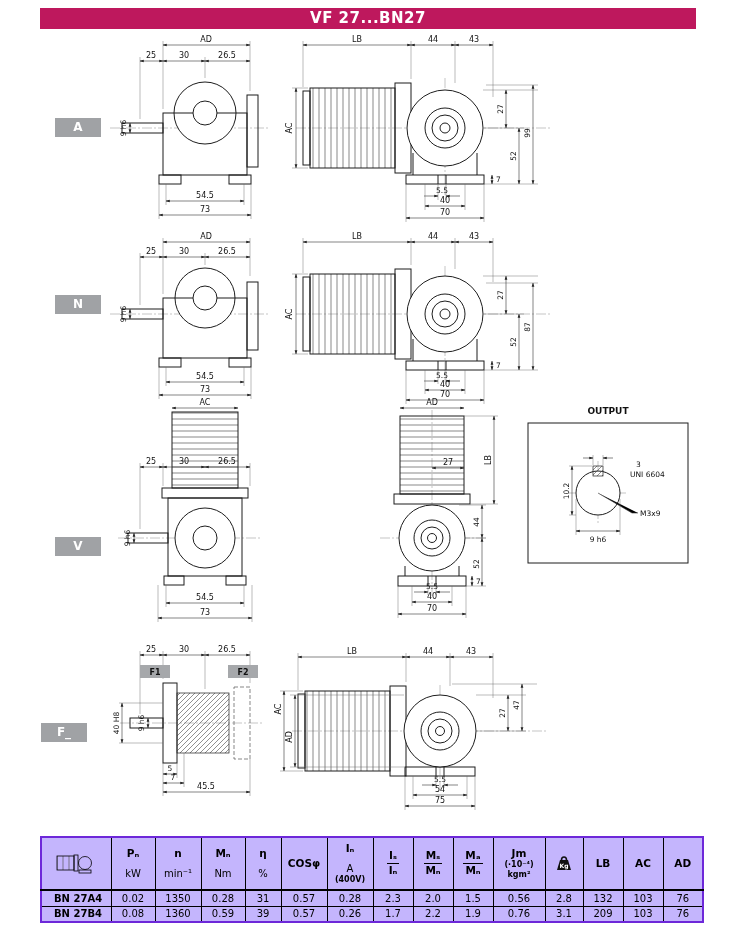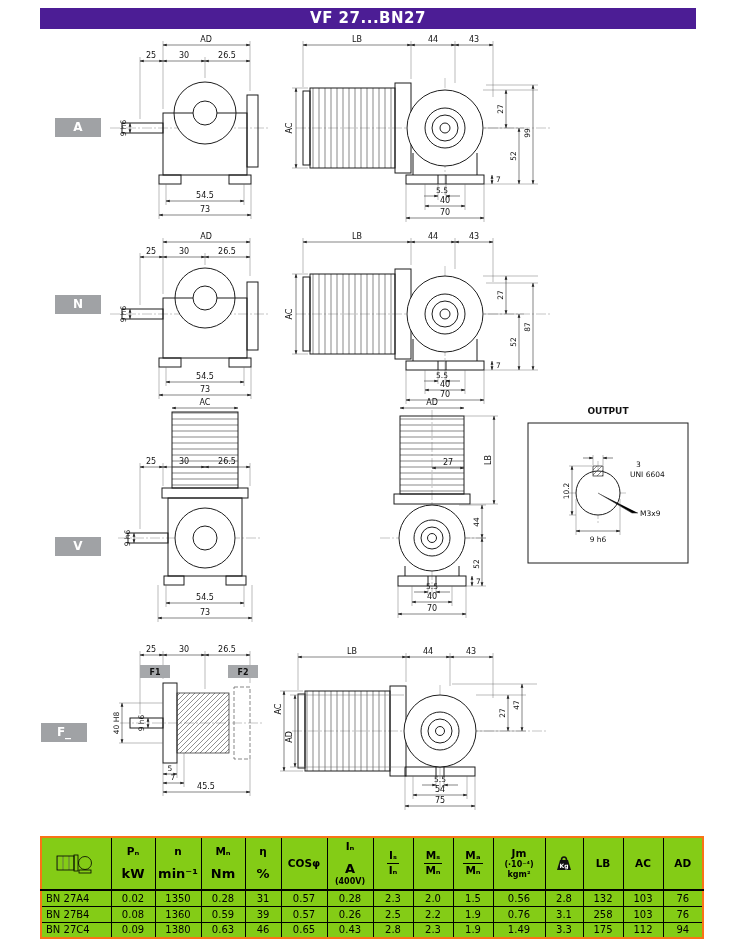--- a/index.html
+++ b/index.html
@@ -1,19 +1,19 @@
 <!DOCTYPE html>
 <html><head>
 <meta charset="utf-8">
 <style>
   *{margin:0;padding:0;box-sizing:border-box}
   html,body{background:#fff}
   body{font-family:"DejaVu Sans",sans-serif}
   .page{position:relative;width:733px;height:950px;background:#fff;overflow:hidden}
-  .titlebar{position:absolute;left:40px;top:8px;width:656px;height:21px;background:#4c1d95;color:#fff;
+  .titlebar{position:absolute;left:40px;top:8px;width:656px;height:21px;background:#be185d;color:#fff;
     font-weight:bold;font-size:15px;text-align:center;line-height:21px;letter-spacing:.5px}
   .seclabel{position:absolute;width:46px;height:19px;background:#a0a2a5;color:#fff;font-weight:bold;
     font-size:12px;text-align:center;line-height:19px}
   svg.draw{position:absolute}
   svg.draw text{font-size:8px;fill:#111;text-anchor:middle;font-family:"DejaVu Sans",sans-serif}
   svg.draw text.f7{font-size:7.5px}
   svg.draw text.ts{text-anchor:start}
   svg.draw text.bold{font-weight:bold;font-size:9px}
   .ln{fill:none;stroke:#1d1d1d;stroke-width:1}
   .lnf{fill:#fff;stroke:#1d1d1d;stroke-width:1}
@@ -24,27 +24,27 @@
   .ext{stroke:#666;stroke-width:.45}
   .cl{stroke:#888;stroke-width:.5;stroke-dasharray:10 2 2 2}
   .dim{stroke:#333;stroke-width:.6;marker-start:url(#ar);marker-end:url(#ar)}
   .dm1{stroke:#333;stroke-width:.6;marker-end:url(#ar)}
   .dm2{stroke:#333;stroke-width:.6;marker-start:url(#ar)}
   .dm0{stroke:#333;stroke-width:.6}
   .f1f2{fill:#a6a8ab}
   .f1f2t{fill:#fff;font-weight:bold;font-size:8px}
   
   .dtable{position:absolute;left:40px;top:836px;width:656px;border-collapse:collapse;table-layout:fixed;
-    background:#84cc16;border:2px solid #f97316}
+    background:#c4b5fd;border:2px solid #6d28d9}
   .dtable th,.dtable td{border:1px solid #000;padding:0;text-align:center;vertical-align:middle;overflow:hidden}
   .dtable thead th{height:53px;font-weight:bold;font-size:10.5px;border-bottom:2px solid #000}
   .dtable tbody td{height:16px;font-size:10px}
-  .dtable td.model{text-align:left;padding-left:4px;font-weight:normal}
+  .dtable td.model{text-align:left;padding-left:12px;font-weight:bold}
   .dtable th .m{display:block;line-height:1.25}
-  .dtable th .u{display:block;font-weight:bold;font-size:13px;line-height:1.2;margin-top:8px}
+  .dtable th .u{display:block;font-weight:normal;font-size:10px;line-height:1.2;margin-top:8px}
   .dtable th .nte{display:block;font-weight:bold;font-size:8px;line-height:1.2}
   .dtable th .ft{display:inline-block;border-bottom:1px solid #000;padding:0 2px;line-height:1.3}
   .dtable th .fb{display:block;line-height:1.3}
 </style>
 </head>
 <body>
 
 <div class="page">
 
   <svg width="0" height="0" style="position:absolute" aria-hidden="true">
@@ -546,42 +546,25 @@
         <td>76</td>
       </tr>
       <tr>
         <td class="model">BN 27B4</td>
         <td>0.08</td>
         <td>1360</td>
         <td>0.59</td>
         <td>39</td>
         <td>0.57</td>
         <td>0.26</td>
-        <td>2.5</td>
+        <td>1.7</td>
         <td>2.2</td>
         <td>1.9</td>
         <td>0.76</td>
         <td>3.1</td>
-        <td>258</td>
+        <td>209</td>
         <td>103</td>
         <td>76</td>
       </tr>
-      <tr>
-        <td class="model">BN 27C4</td>
-        <td>0.09</td>
-        <td>1380</td>
-        <td>0.63</td>
-        <td>46</td>
-        <td>0.65</td>
-        <td>0.43</td>
-        <td>2.8</td>
-        <td>2.3</td>
-        <td>1.9</td>
-        <td>1.49</td>
-        <td>3.3</td>
-        <td>175</td>
-        <td>112</td>
-        <td>94</td>
-      </tr>
     </tbody>
   </table>
 
 </div>
 
 </body></html>

